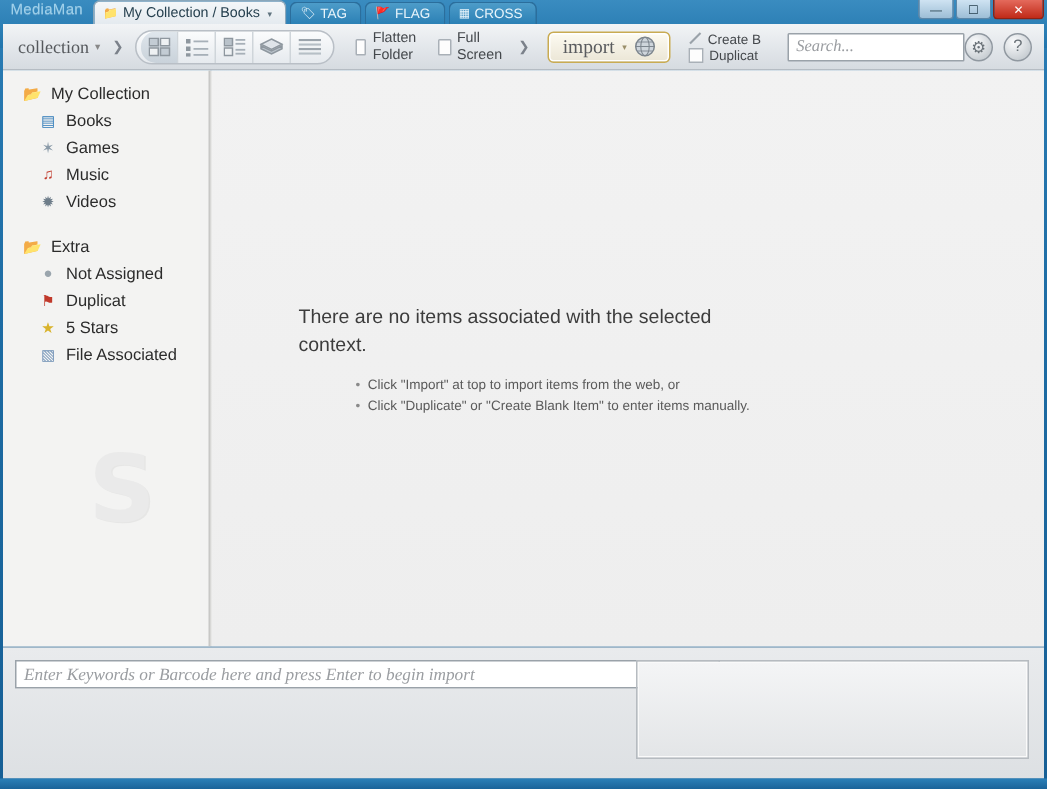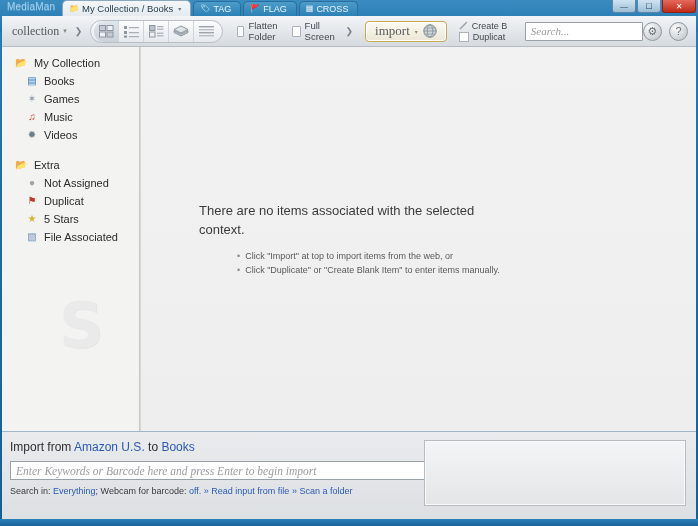--- a/index.html
+++ b/index.html
@@ -417,31 +417,23 @@
       </ul>
 
       <div class="watermark">
         <div class="wm-logo">S</div>
       </div>
     </div>
   </div>
 
   <div class="bottom">
     <div class="import-left">
-      <div class="import-title">
-        <span>Import from </span><span class="lnk">Amazon U.S.</span><span> to </span><span class="lnk">Books</span>
-      </div>
       <div class="kw-input">
         <span>Enter Keywords or Barcode here and press Enter to begin import</span>
       </div>
-      <div class="search-in">
-        <span>Search in: </span><span class="lnk">Everything</span><span>; Webcam for barcode: </span><span class="lnk">off.</span>
-        <span class="lnk">» Read input from file</span>
-        <span class="lnk">» Scan a folder</span>
-      </div>
     </div>
     <div class="import-right">
       <div class="preview-pane"></div>
     </div>
   </div>
 
   <div class="statusbar"></div>
 </div>
 
 </body></html>

